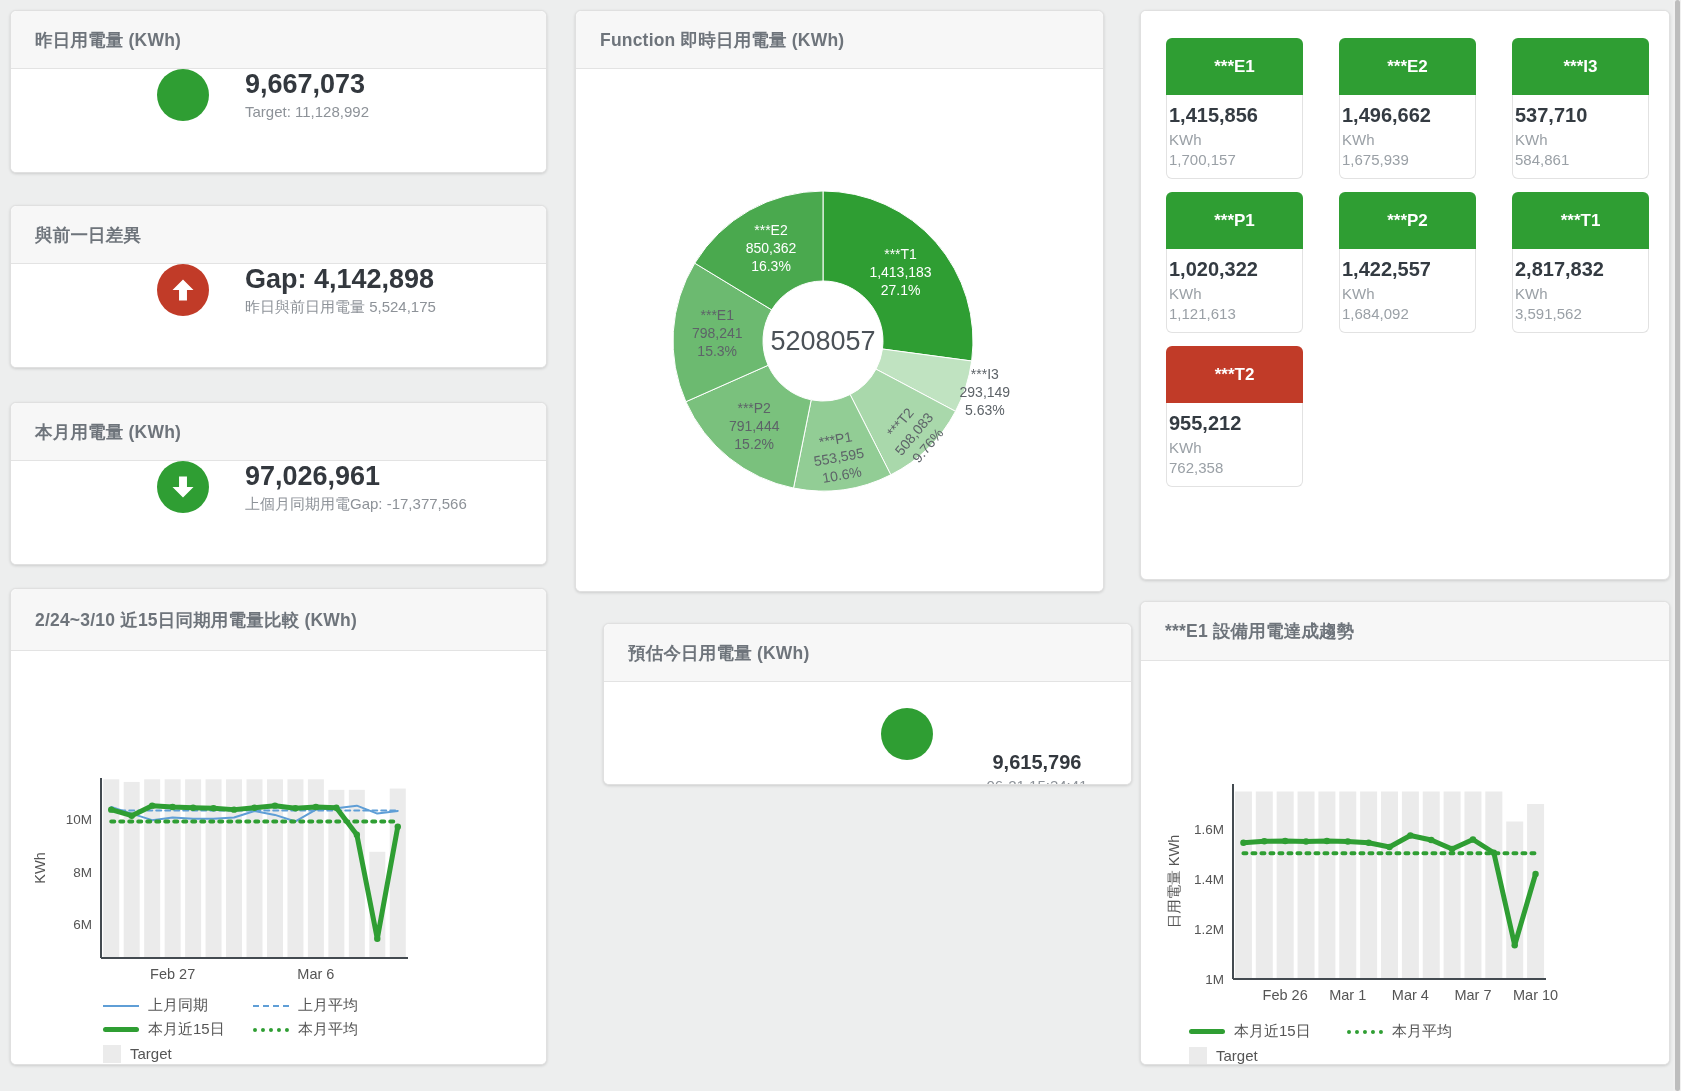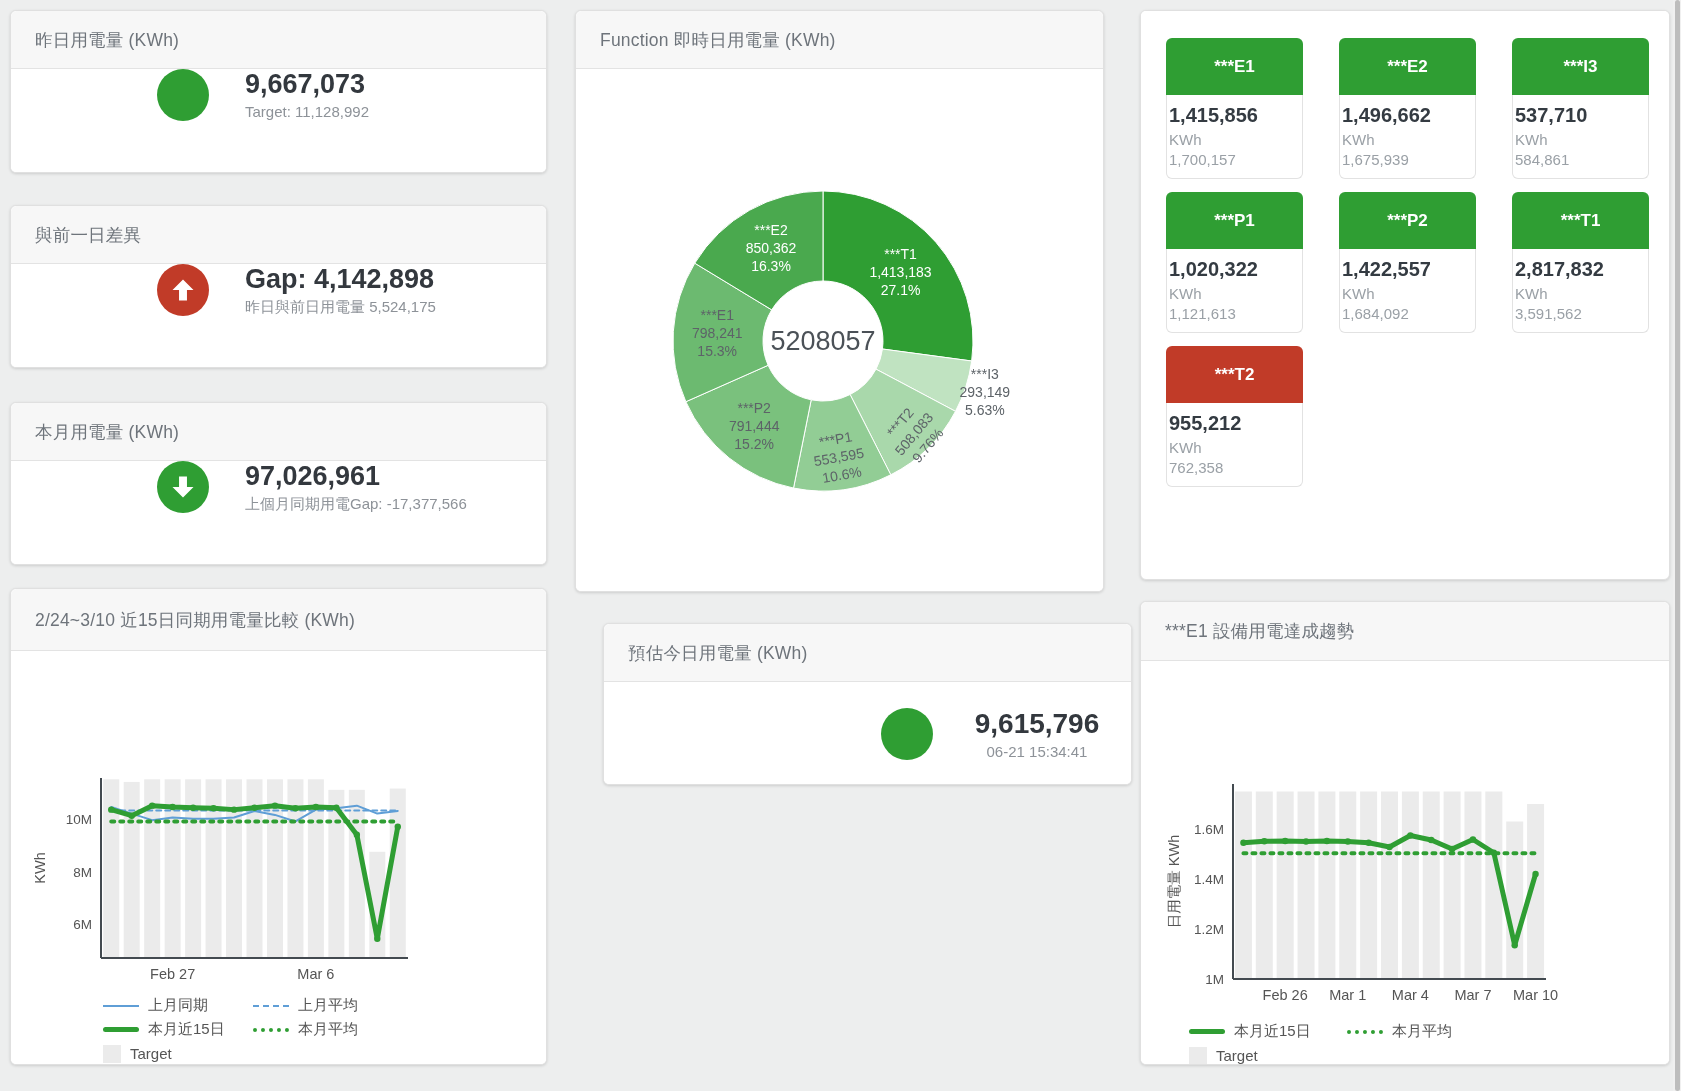--- a/index.html
+++ b/index.html
@@ -1,21 +1,21 @@
 <!DOCTYPE html>
 <html><head>
 <meta charset="utf-8">
 <style>
   html,body{margin:0;padding:0;background:#edeeee;font-family:"Liberation Sans","DejaVu Sans",sans-serif;}
   .page{position:relative;width:1681px;height:1091px;background:#edeeee;overflow:hidden;}
   .panel{position:absolute;background:#fff;border:1px solid #e0e0e0;border-radius:6px;
          box-shadow:0 1px 3px rgba(0,0,0,.14);box-sizing:border-box;overflow:hidden;}
   .panel-header{height:58px;background:#f7f7f7;border-bottom:1px solid #e3e3e3;display:flex;align-items:center;
                 padding:0 24px;box-sizing:border-box;border-radius:6px 6px 0 0;}
-  .panel-title{font-size:17.5px;font-weight:normal;color:#6e747b;letter-spacing:.2px;white-space:nowrap;}
+  .panel-title{font-size:17.5px;font-weight:bold;color:#6e747b;letter-spacing:.2px;white-space:nowrap;}
   .panel-body{position:relative;background:#fff;}
   
   .kpi-row{display:flex;align-items:flex-start;height:104px;}
   .kpi-circle{width:52px;height:52px;border-radius:50%;flex:0 0 auto;display:flex;align-items:center;justify-content:center;}
   .kpi-circle svg{width:28px;height:28px;}
   .kpi-text{margin-left:36px;}
   .kpi-value{font-size:27px;font-weight:bold;color:#33383e;line-height:1.15;}
   .kpi-sub{font-size:15px;color:#8d9298;margin-top:3px;}
   
   .status-card{position:absolute;width:137px;border-radius:6px;}
@@ -194,21 +194,21 @@
     </div>
   </div>
 
   <div class="panel" style="left:603px;top:623px;width:529px;height:162px;">
     <div class="panel-header">
       <span class="panel-title">預估今日用電量 (KWh)</span>
     </div>
     <div class="panel-body" style="height:104px;">
       <span class="kpi-circle" style="position:absolute;left:277px;top:26px;background:#2f9e33;"></span>
       <div style="position:absolute;left:366px;top:26px;width:134px;text-align:center;">
-        <div class="kpi-value" style="font-size:28px;">9,615,796</div>
+        <div class="kpi-value" style="font-size:20px;margin-top:43px;">9,615,796</div>
         <div class="kpi-sub">06-21 15:34:41</div>
       </div>
     </div>
   </div>
 
   <div class="panel" style="left:1140px;top:10px;width:530px;height:570px;">
     <div class="panel-body" id="lights-grid" style="height:512px;">
         <div class="status-card" style="left: 25px; top: 27px;">
           <div class="sc-header" style="background: rgb(47, 158, 51);">***E1</div>
           <div class="sc-body">

